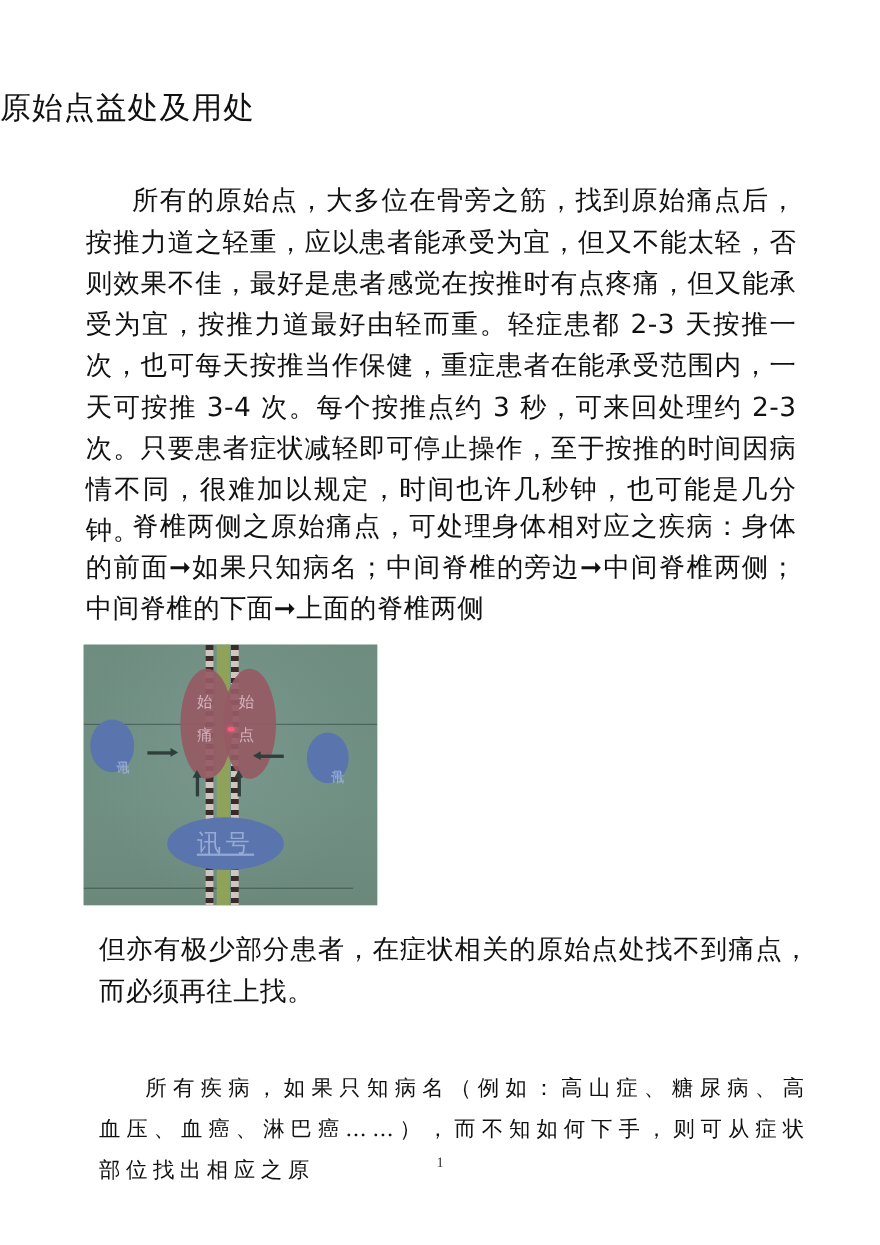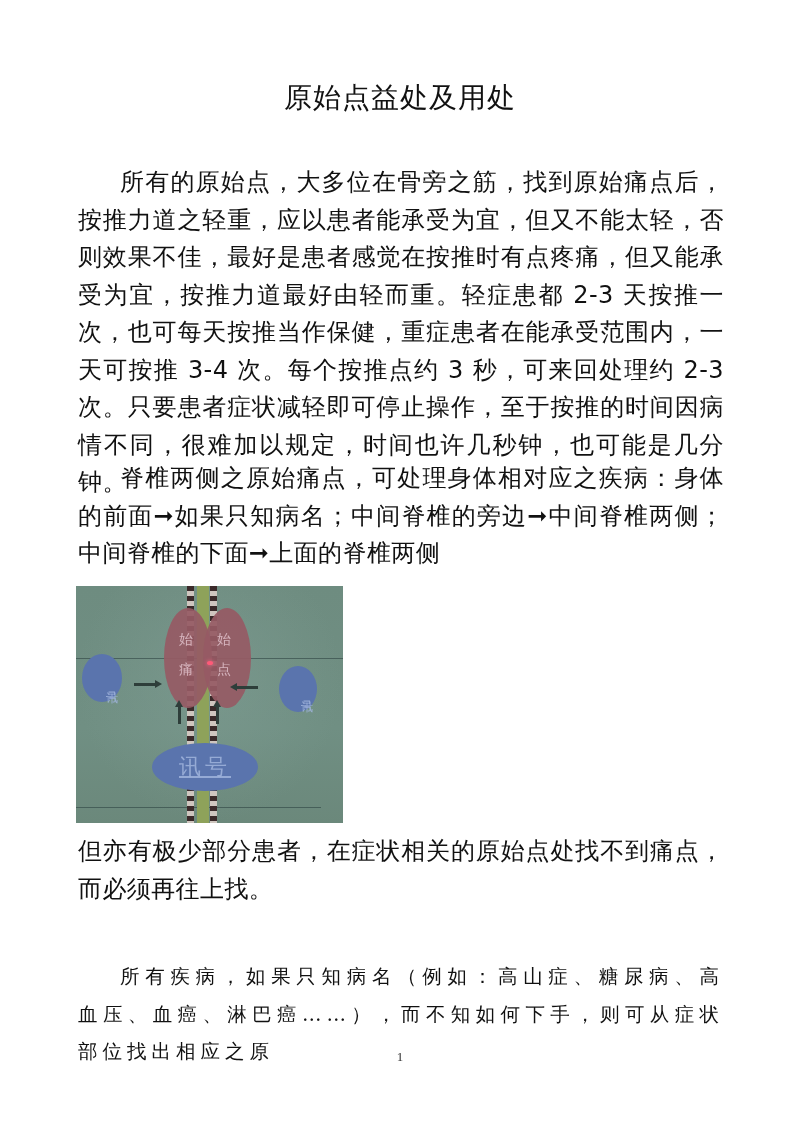--- a/index.html
+++ b/index.html
@@ -17,21 +17,21 @@
     }
     .page {
       position: absolute;
       left: 0; top: 0;
       width: 800px; height: 1132px;
     }
     .title {
       position: absolute;
       left: 0; right: 0;
       top: 78px;
-      text-align: center;
+      text-align: left;
       font-size: 28px;
       letter-spacing: 1px;
       line-height: 40px;
     }
     .para {
       position: absolute;
       left: 78px;
       width: 646px;
       font-size: 24px;
       line-height: 37.5px;
@@ -200,18 +200,18 @@
 
     <div class="blue-circle" style="left:76px; top:157px; width:106px; height:48px;"></div>
     <div class="blue-text" style="left:76px; top:166px; width:106px; font-size:22px; letter-spacing:4px;">讯号</div>
 
     <div class="arrow-h right" style="left:58px; top:97px; width:22px;"></div>
     <div class="arrow-h left" style="left:160px; top:100px; width:22px;"></div>
     <div class="arrow-v" style="left:102px; top:120px; height:18px;"></div>
     <div class="arrow-v" style="left:140px; top:120px; height:18px;"></div>
   </div>
 
-  <p class="para p3" style="margin:0;">但亦有极少部分患者，在症状相关的原始点处找不到痛点，而必须再往上找。</p>
-
-  <p class="para indent p4" style="margin:0;">所有疾病，如果只知病名（例如：高山症、糖尿病、高血压、血癌、淋巴癌……），而不知如何下手，则可从症状部位找出相应之原</p>
+  <p class="para p3" style="margin:12px;">但亦有极少部分患者，在症状相关的原始点处找不到痛点，而必须再往上找。</p>
+
+  <p class="para indent p4" style="margin:12px;">所有疾病，如果只知病名（例如：高山症、糖尿病、高血压、血癌、淋巴癌……），而不知如何下手，则可从症状部位找出相应之原</p>
 
   <div class="page-number">1</div>
 </div>
 
 </body></html>

